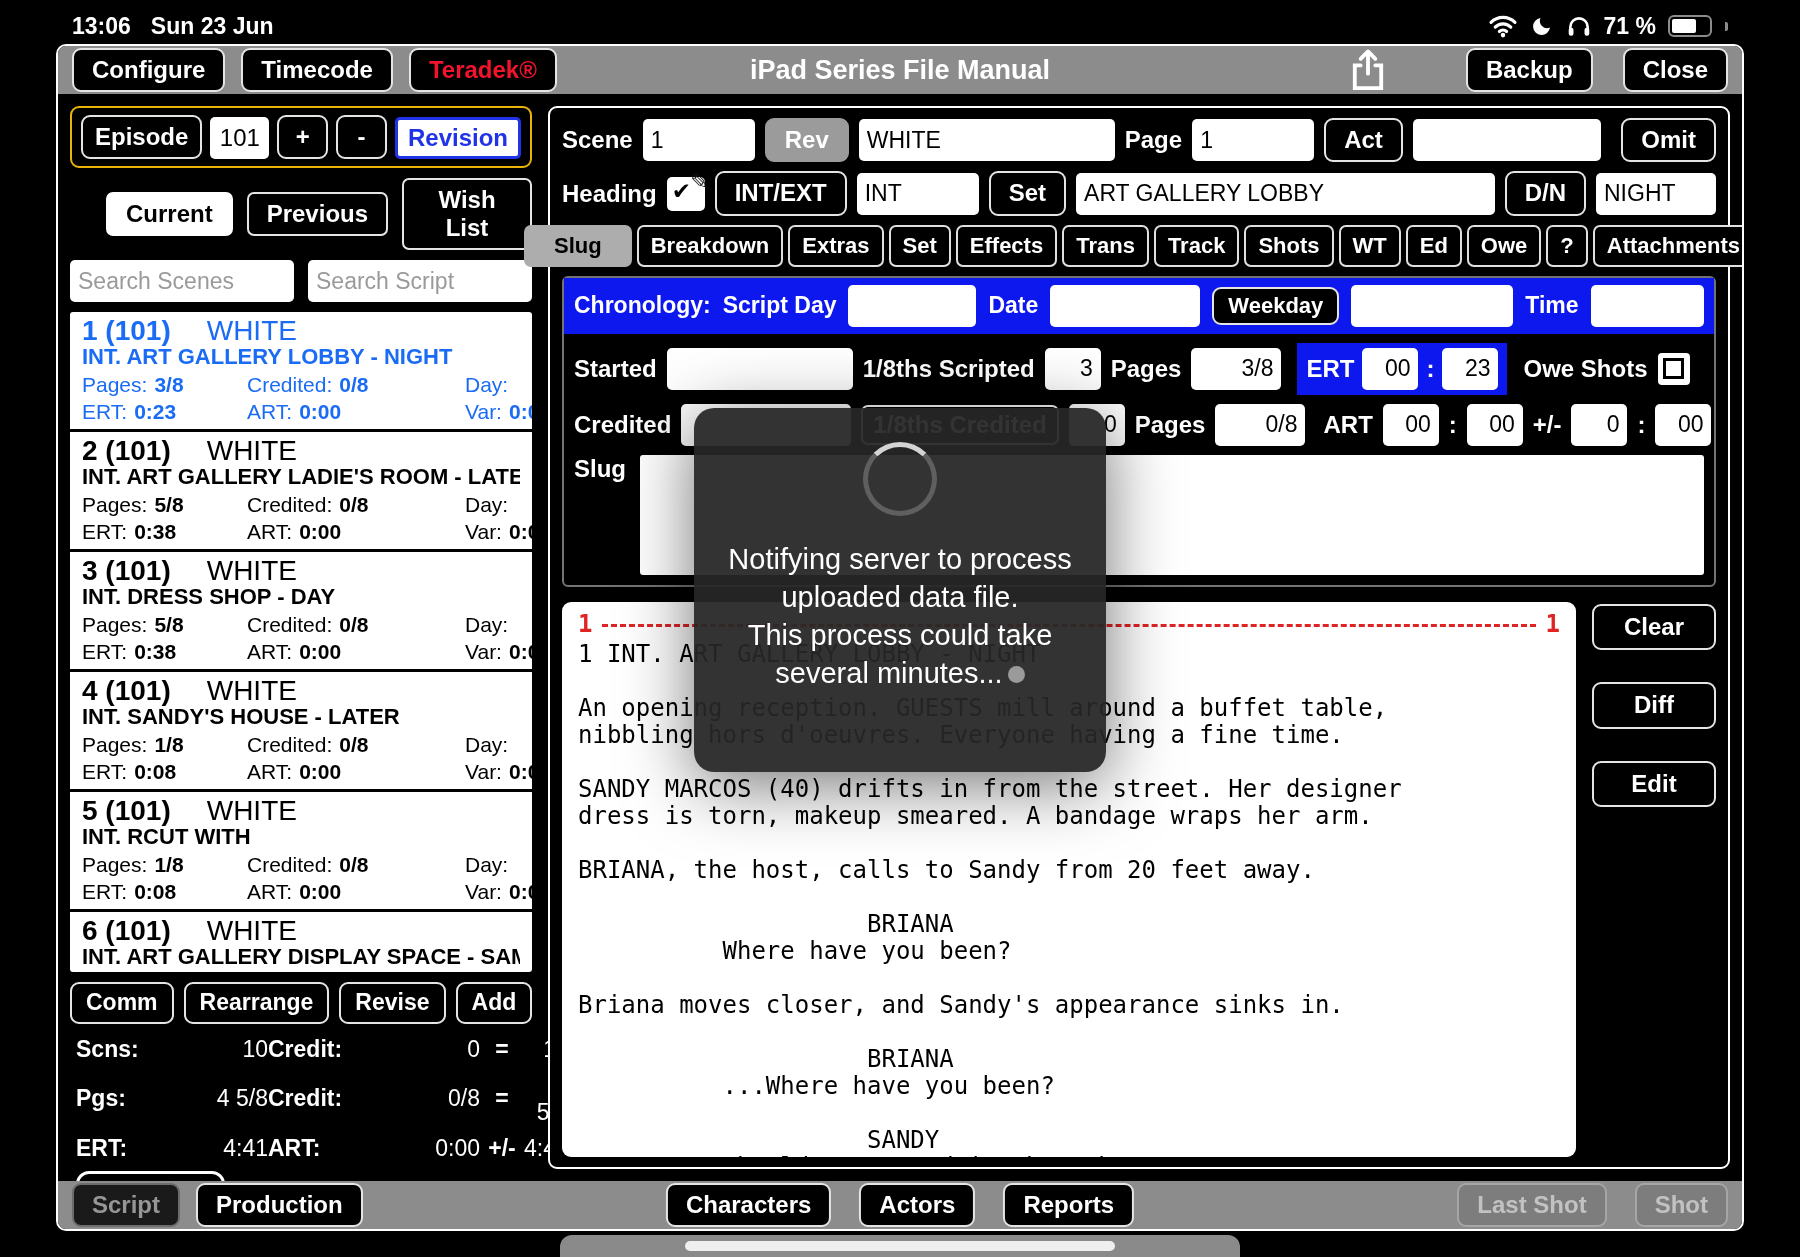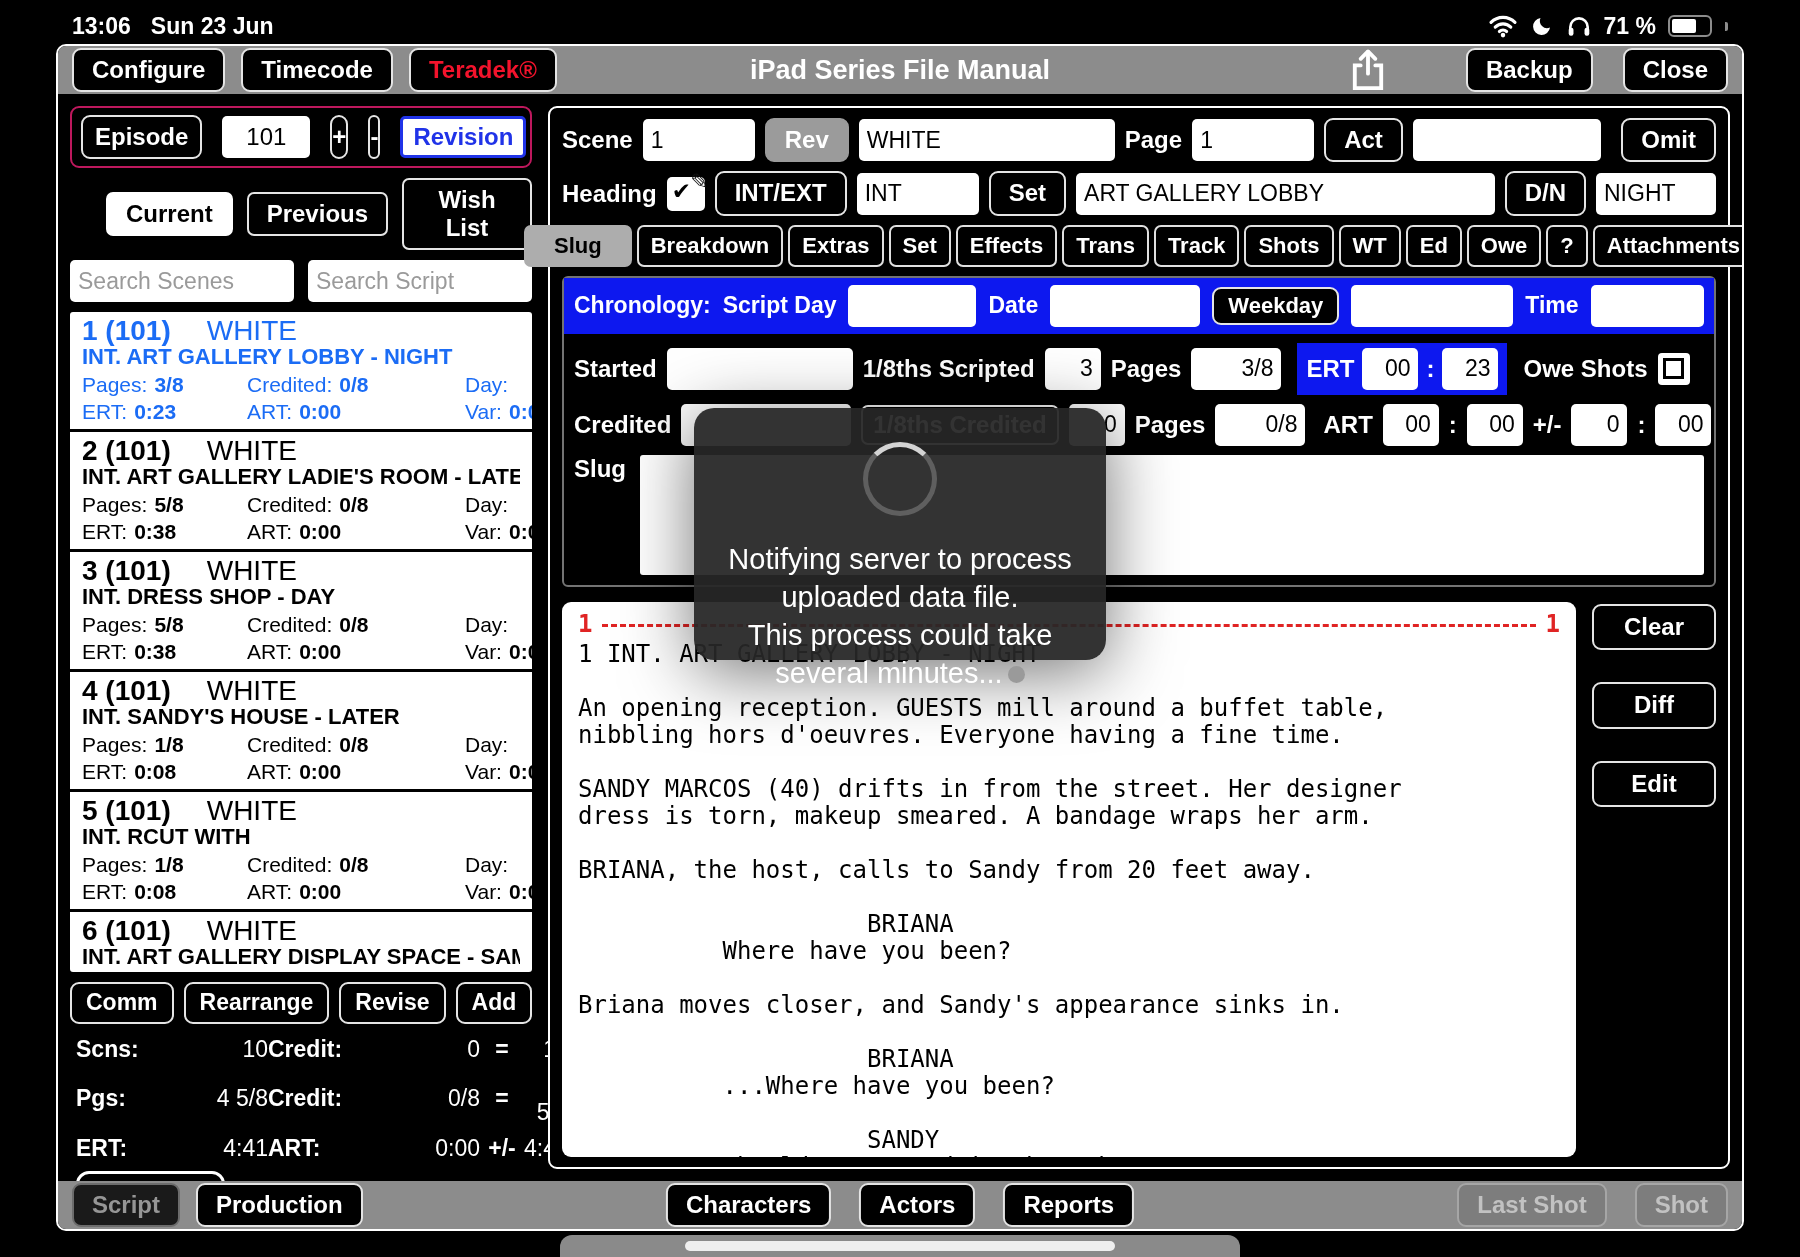--- a/index.html
+++ b/index.html
@@ -30,26 +30,26 @@
   .tt-title{position:absolute;left:50%;top:50%;transform:translate(-50%,-50%);color:#fff;
     font-weight:700;font-size:27px;white-space:nowrap;}
   .tt-right{margin-left:auto;display:flex;align-items:center;gap:30px;}
   .share-btn{background:none;border:none;padding:0;margin-right:46px;line-height:0;}
 
   
   .main{flex:1;display:flex;gap:16px;padding:12px;overflow:hidden;background:#000;}
 
   
   .left-panel{width:462px;flex:none;display:flex;flex-direction:column;gap:10px;min-height:0;}
-  .ep-row{border:2px solid #be185d;border-radius:9px;padding:7px 9px;display:flex;gap:20px;align-items:center;}
+  .ep-row{border:2px solid #eab308;border-radius:9px;padding:7px 9px;display:flex;gap:8px;align-items:flex-end;}
   .field{background:#fff;color:#000;border:none;border-radius:5px;font-size:23px;padding:6px 8px;
     font-family:inherit;box-sizing:border-box;height:42px;}
   .field::placeholder{color:#9a9a9a;}
   .field.num{text-align:right;}
-  .ep-val{width:88px;text-align:center;font-size:24px;}
+  .ep-val{width:59px;text-align:center;font-size:24px;}
   .btn.sq{width:58px;padding:7px 0;text-align:center;}
   .revision{background:#fff;color:#2033e8;border:3px solid #2033e8;border-radius:5px;font-weight:700;
     font-size:24px;padding:4px 10px;margin-left:auto;font-family:inherit;}
   .seg-row{display:flex;gap:14px;align-items:center;margin-left:36px;}
   .seg{border-radius:7px;font-weight:700;font-size:24px;padding:6px 18px;font-family:inherit;}
   .seg.active{background:#fff;color:#000;border:2px solid #fff;}
   .seg.idle{background:#000;color:#fff;border:2px solid #e5e5e5;}
   .search-row{display:flex;gap:14px;}
   .search-row .field{flex:1;min-width:0;}
 
@@ -117,21 +117,21 @@
   .bt-center{position:absolute;left:50%;transform:translateX(-50%);display:flex;gap:28px;}
   .bt-right{margin-left:auto;display:flex;gap:28px;}
 
   
   .home-strip{position:absolute;bottom:0;left:560px;width:680px;height:22px;background:#8a8a8a;
     border-radius:12px 12px 0 0;}
   .home-bar{position:absolute;bottom:6px;left:50%;transform:translateX(-50%);width:430px;height:10px;
     border-radius:5px;background:#efefef;}
 
   
-  .modal{position:absolute;left:694px;top:408px;width:412px;height:252px;background:rgba(38,38,38,.94);
+  .modal{position:absolute;left:694px;top:408px;width:412px;height:364px;background:rgba(38,38,38,.94);
     border-radius:20px;z-index:50;color:#fff;text-align:center;box-shadow:0 12px 70px rgba(0,0,0,.55);}
   .spinner{width:64px;height:64px;border-radius:50%;border:5px solid rgba(255,255,255,.22);
     border-top-color:#d4d4d4;margin:34px auto 24px;animation:spin 1s linear infinite;}
   @keyframes spin{to{transform:rotate(360deg)}}
   .modal-text{font-size:29px;line-height:38px;font-weight:400;}
   .dot{display:inline-block;width:17px;height:17px;border-radius:50%;background:#9a9a9a;margin-left:5px;}
 </style>
 </head>
 <body>
 

